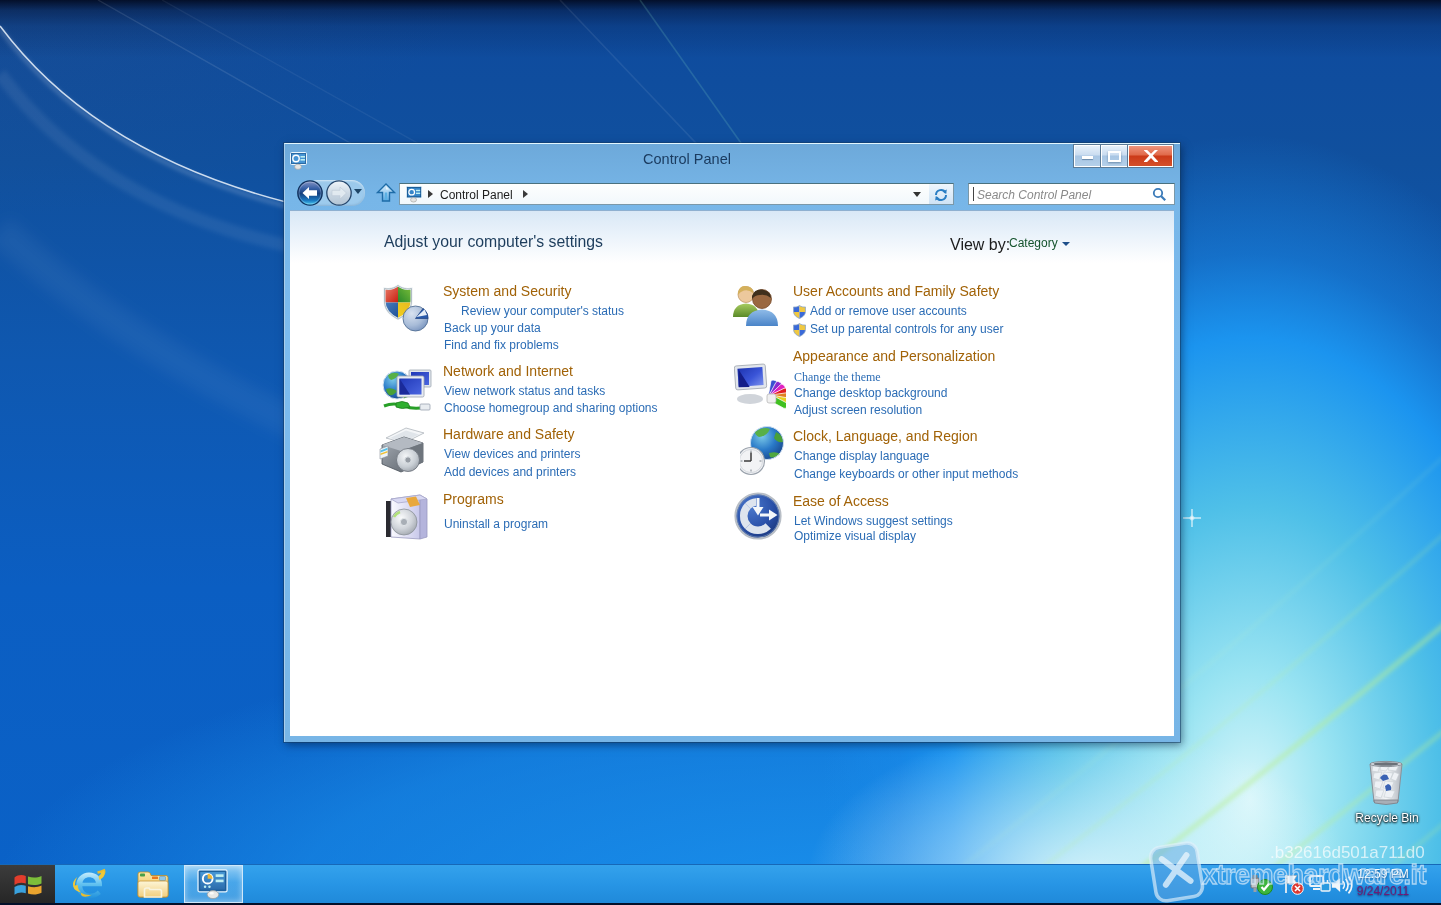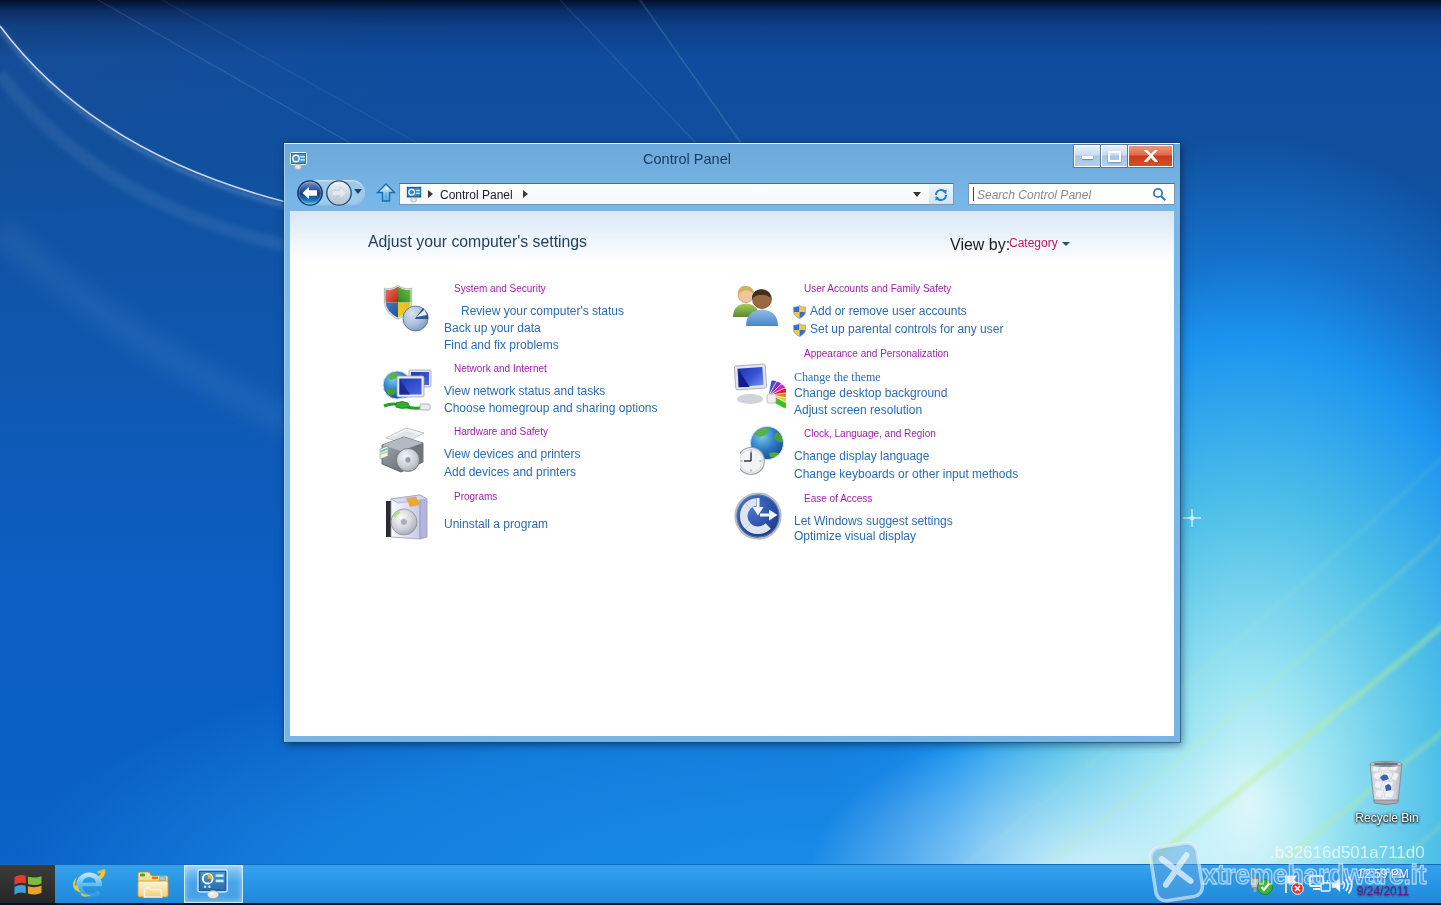--- a/index.html
+++ b/index.html
@@ -17,21 +17,21 @@
   #topshade{left:0;top:0;width:1441px;height:58px;
     background:linear-gradient(to bottom, rgba(2,9,30,0.90) 0%, rgba(3,14,44,0.48) 18%, rgba(5,22,60,0.22) 45%, rgba(5,22,60,0) 100%);}
   
   #win{left:284px;top:143px;width:895px;height:598px;
     background:linear-gradient(to bottom,#6da9da 0%,#77b6e8 9%,#7cbbee 32%,#77b5e6 100%);
     box-shadow:0 0 0 1px rgba(20,60,100,0.55), 2px 3px 8px rgba(0,20,50,0.5);
     border-top:1px solid #e2f6fe; border-left:1px solid #a9cdea;}
   #content{left:5px;top:67px;width:884px;height:525px;background:#fff;}
   #contenttop{left:0;top:0;width:884px;height:52px;
     background:linear-gradient(to bottom,#d9e8f6 0%,#e8f1fa 40%,#ffffff 100%);}
-  .h1{font-size:10px;color:#a21caf;margin-left:11px;}
+  .h1{font-size:14px;color:#a16207;}
   .lnk{font-size:12px;color:#2b6cb5;}
   .tl{position:absolute;line-height:1;white-space:nowrap;}
   #btn-min,#btn-max,#btn-close{top:1px;height:20px;border:1px solid #fff;outline:1px solid #5a7a96;
     background:linear-gradient(to bottom,#e6f1fa 0%,#cadcf0 45%,#a8c6e4 50%,#b4d0ea 100%);text-align:center;}
   #btn-min{left:789px;width:25px;}
   #btn-max{left:816px;width:25px;}
   #btn-close{left:843px;width:43px;background:linear-gradient(to bottom,#f0947c 0%,#e06a4a 45%,#cc3a18 50%,#d4502a 100%);}
   #navpill{left:20px;top:36px;width:60px;height:26px;border-radius:13px;background:rgba(205,228,244,0.45);box-shadow:inset 0 1px 2px rgba(255,255,255,.6), inset 0 -1px 2px rgba(60,100,140,.25);}
   #backbtn{left:12px;top:36px;}
   #fwdbtn{left:41px;top:36px;}
@@ -180,23 +180,23 @@
     <div class="abs" style="left:8px;top:4px;font-size:12px;font-style:italic;color:#8a8a8a;">Search Control Panel</div>
     <svg style="position:absolute;right:7px;top:3px" width="15" height="15" viewBox="0 0 15 15">
       <circle cx="6" cy="6" r="4.2" fill="none" stroke="#3a7ab8" stroke-width="1.8"></circle>
       <line x1="9.2" y1="9.2" x2="13.2" y2="13.2" stroke="#3a7ab8" stroke-width="2.2"></line>
     </svg>
   </div>
 
   <div class="abs" style="left:5px;top:66px;width:884px;height:1px;background:#8fb0d0;"></div>
   <div id="content" class="abs">
     <div id="contenttop" class="abs"></div>
-    <div class="tl" style="left:78px;top:23px;font-size:15.8px;color:#1d3d5c;">Adjust your computer's settings</div>
+    <div class="tl" style="left:94px;top:23px;font-size:15.8px;color:#1d3d5c;">Adjust your computer's settings</div>
     <div class="tl" style="left:660px;top:26px;font-size:16px;color:#1c1c1c;">View by:</div>
-    <div class="tl" style="left:719px;top:26px;font-size:12px;color:#be185d;">Category</div>
+    <div class="tl" style="left:719px;top:26px;font-size:12px;color:#14532d;">Category</div>
     <div class="abs" style="left:772px;top:31px;width:0;height:0;border-left:4px solid transparent;border-right:4px solid transparent;border-top:4.5px solid #1e4f8a;"></div>
 
     <svg class="abs" style="left:92px;top:73px" width="50" height="50" viewBox="0 0 50 50">
       <defs>
         <linearGradient id="shR" x1="0" y1="0" x2="1" y2="1">
             <stop offset="0%" stop-color="#f0907c"></stop>
             <stop offset="100%" stop-color="#c81e10"></stop>
           </linearGradient>
         <linearGradient id="shG" x1="1" y1="0" x2="0" y2="1">
             <stop offset="0%" stop-color="#8cc83c"></stop>

